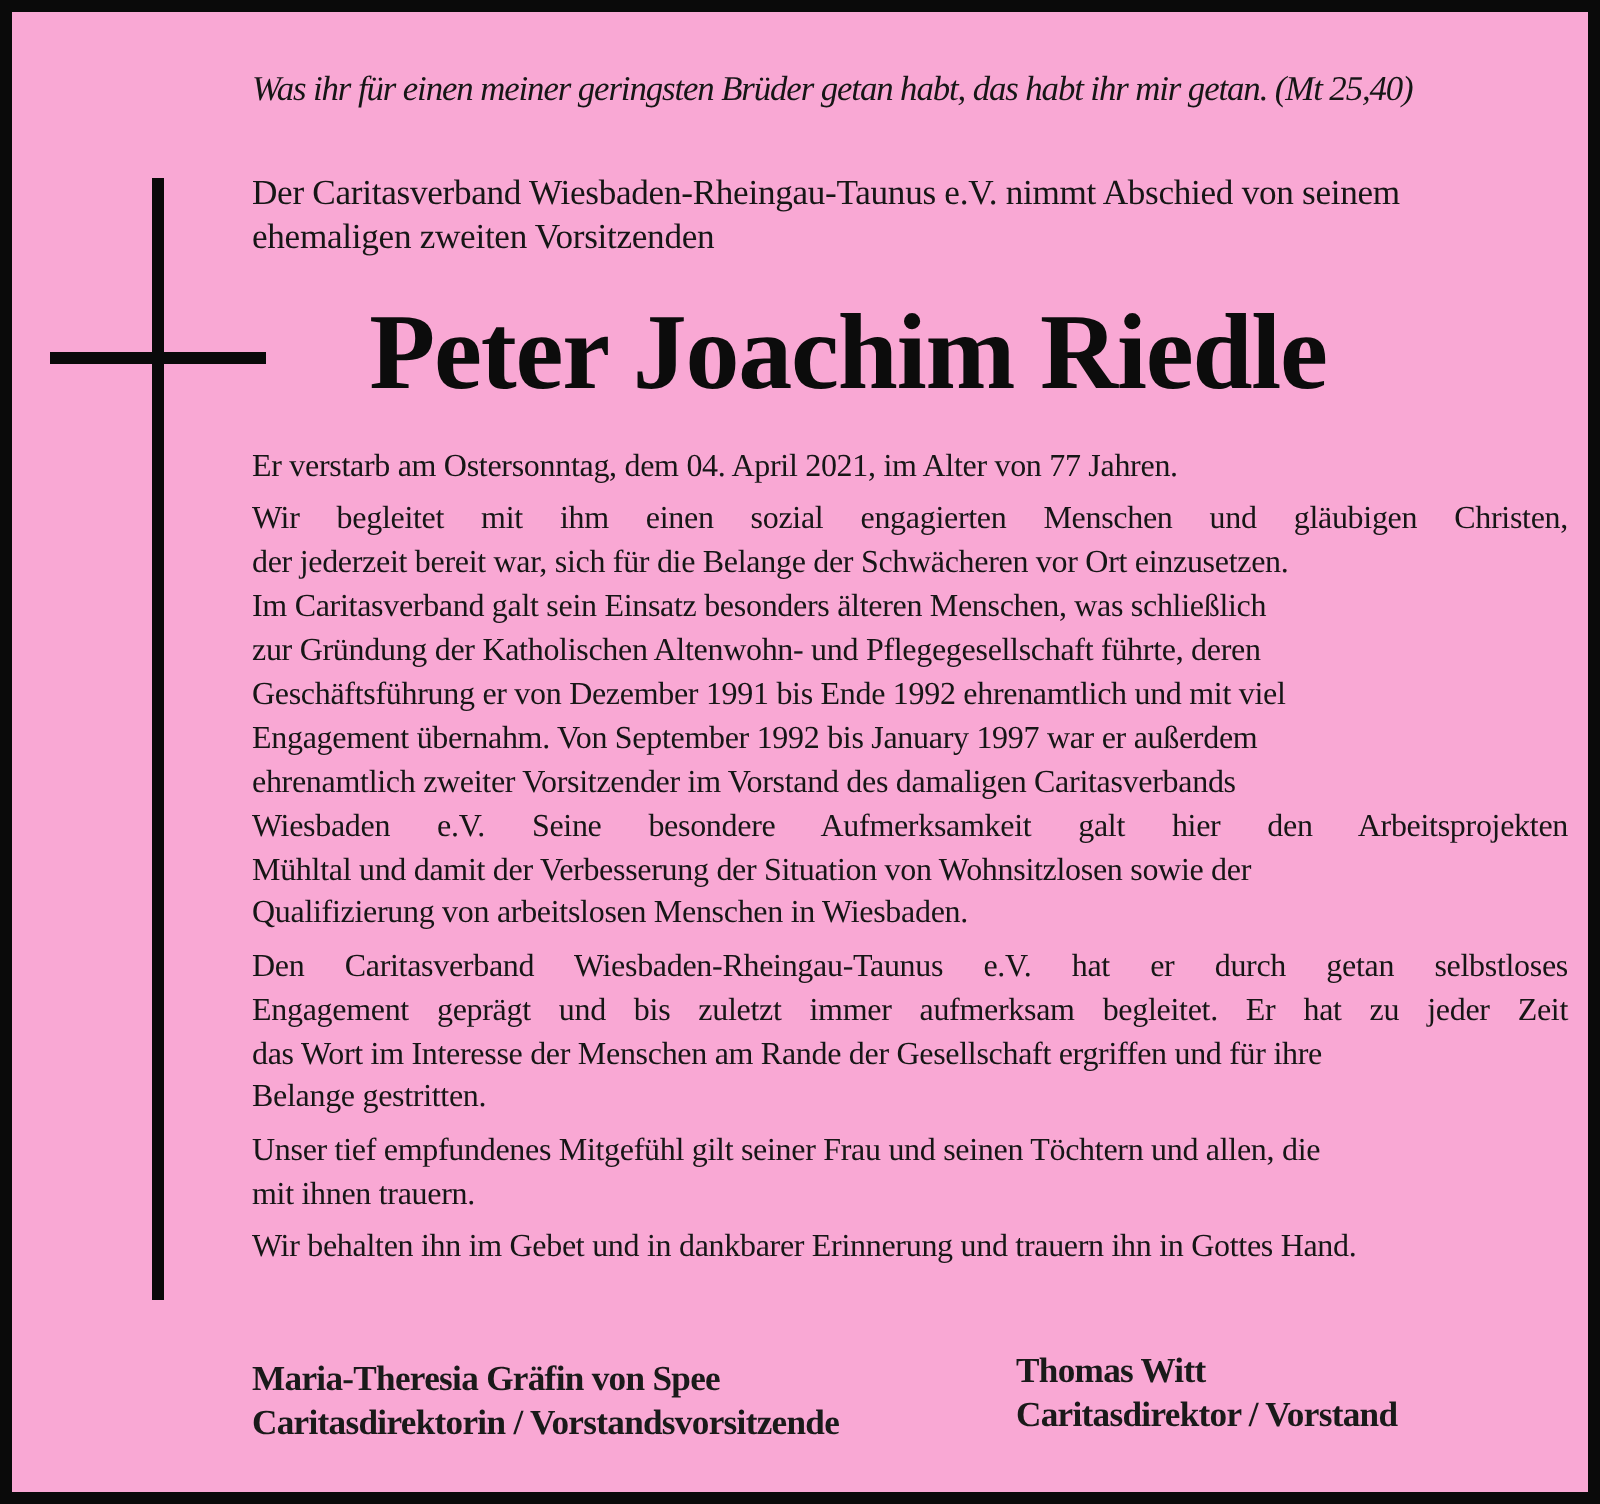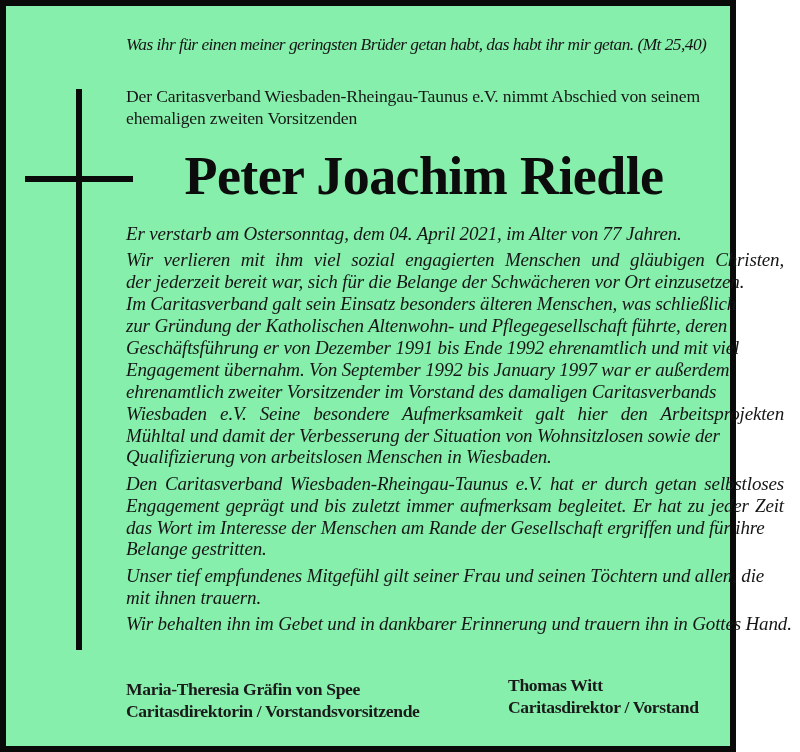--- a/index.html
+++ b/index.html
@@ -11,26 +11,26 @@
     width: 800px;
     height: 752px;
     position: relative;
     overflow: hidden;
     font-family: "Liberation Serif", "DejaVu Serif", serif;
     color: #141414;
   }
   .frame {
     position: absolute;
     left: 0; top: 0;
-    width: 736px; height: 752px;
+    width: 800px; height: 752px;
     box-sizing: border-box;
     border-style: solid;
     border-color: #0a0a0a;
     border-width: 6px 6px 6px 6px;
-    background: #86efac;
+    background: #f9a8d4;
   }
   .cross-vertical {
     position: absolute;
     left: 70px;
     top: 83px;
     width: 6px;
     height: 561px;
     background: #0a0a0a;
   }
   .cross-horizontal {
@@ -74,24 +74,23 @@
     letter-spacing: -0.6px;
     line-height: 60px;
     color: #0c0c0c;
     white-space: nowrap;
   }
   .body-text {
     position: absolute;
     left: 120px;
     top: 217px;
     width: 658px;
-    font-size: 19px;
+    font-size: 16px;
     line-height: 21.9px;
     color: #161616;
-    font-style: italic;
   }
   .para {
     margin: 0 0 4.4px 0;
   }
   .line {
     display: block;
     white-space: nowrap;
     letter-spacing: -0.15px;
   }
   .line.justify {
@@ -134,21 +133,21 @@
     <span class="line">ehemaligen zweiten Vorsitzenden</span>
   </div>
 
   <div class="name">Peter Joachim Riedle</div>
 
   <div class="body-text">
     <div class="para">
       <span class="line">Er verstarb am Ostersonntag, dem 04. April 2021, im Alter von 77 Jahren.</span>
     </div>
     <div class="para">
-      <span class="line justify">Wir verlieren mit ihm viel sozial engagierten Menschen und gläubigen Christen,</span>
+      <span class="line justify">Wir begleitet mit ihm einen sozial engagierten Menschen und gläubigen Christen,</span>
       <span class="line">der jederzeit bereit war, sich für die Belange der Schwächeren vor Ort einzusetzen.</span>
       <span class="line">Im Caritasverband galt sein Einsatz besonders älteren Menschen, was schließlich</span>
       <span class="line">zur Gründung der Katholischen Altenwohn- und Pflegegesellschaft führte, deren</span>
       <span class="line">Geschäftsführung er von Dezember 1991 bis Ende 1992 ehrenamtlich und mit viel</span>
       <span class="line">Engagement übernahm. Von September 1992 bis January 1997 war er außerdem</span>
       <span class="line">ehrenamtlich zweiter Vorsitzender im Vorstand des damaligen Caritasverbands</span>
       <span class="line justify">Wiesbaden e.V. Seine besondere Aufmerksamkeit galt hier den Arbeitsprojekten</span>
       <span class="line">Mühltal und damit der Verbesserung der Situation von Wohnsitzlosen sowie der</span>
       <span class="line">Qualifizierung von arbeitslosen Menschen in Wiesbaden.</span>
     </div>

